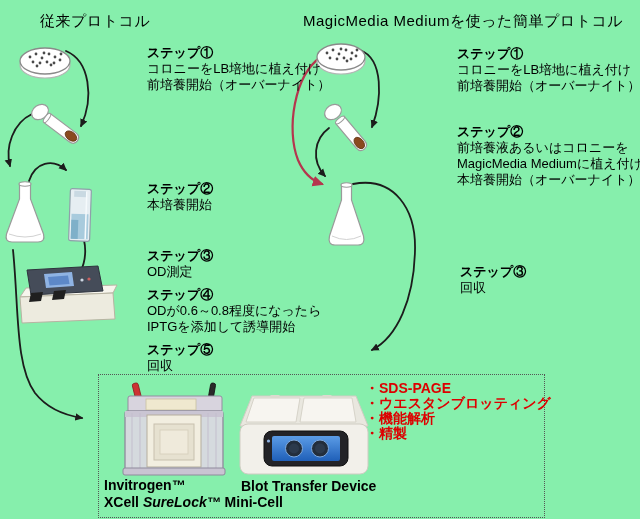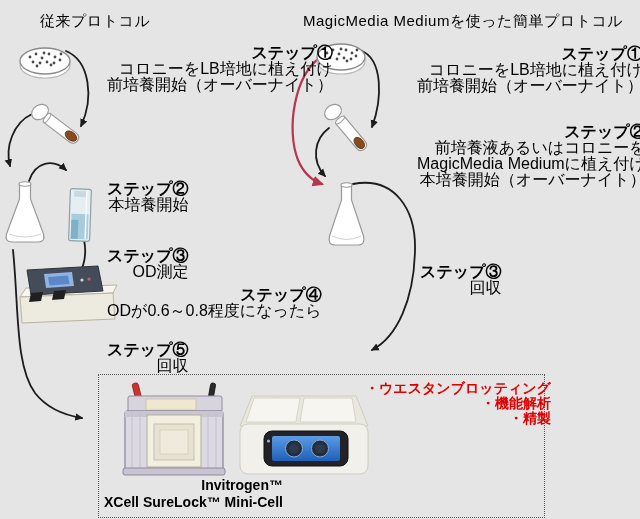--- a/index.html
+++ b/index.html
@@ -1,24 +1,24 @@
 <!DOCTYPE html>
 <html style="--red-text: #dd0000; --red-arrow: #b5364e; --arrow-black: #1c1c1c; --outline-gray: #9a9a9a;"><head>
 <meta charset="utf-8">
 <style>
   html,body{margin:0;padding:0;background:#fff;}
-  .stage{position:relative;width:640px;height:519px;background:#e5e5e5;overflow:hidden;
-         font-family:"Liberation Sans",sans-serif;color:#000;text-align:right;}
+  .stage{position:relative;width:640px;height:519px;background:#86efac;overflow:hidden;
+         font-family:"Liberation Sans",sans-serif;color:#000;}
   .abs{position:absolute;}
   .col-title{font-size:15px;letter-spacing:.5px;white-space:nowrap;}
-  .step{font-size:16px;line-height:16px;white-space:nowrap;}
+  .step{font-size:13px;line-height:16px;white-space:nowrap;margin-left:40px;}
   .step-label{font-weight:bold;}
   .apps{font-size:14px;line-height:15px;font-weight:bold;white-space:nowrap;color:var(--red-text,#dd0000);}
   .caption{font-size:14px;font-weight:bold;line-height:17px;white-space:nowrap;}
-  .caption .it{}
+  .caption .it{font-style:italic;}
   .dotted-box{border:1px dotted #555;}
   svg{display:block;}
   .arrow{fill:none;stroke:var(--arrow-black,#1c1c1c);stroke-width:1.8;stroke-linecap:round;}
   .arrow-red{fill:none;stroke:var(--red-arrow,#b5364e);stroke-width:2.2;stroke-linecap:round;}
   .fill-black{fill:var(--arrow-black,#1c1c1c);}
   .fill-red{fill:var(--red-arrow,#b5364e);}
   .glass{fill:#ffffff;stroke:var(--outline-gray,#9a9a9a);stroke-width:1.2;}
 </style>
 </head>
 <body>
@@ -197,20 +197,21 @@
     <div class="step-label">ステップ②</div>
     <div>本培養開始</div>
   </div>
   <div class="abs step" style="left:107px;top:248px">
     <div class="step-label">ステップ③</div>
     <div>OD測定</div>
   </div>
   <div class="abs step" style="left:107px;top:287px">
     <div class="step-label">ステップ④</div>
     <div>ODが0.6～0.8程度になったら</div>
+    <div>IPTGを添加して誘導開始</div>
   </div>
   <div class="abs step" style="left:107px;top:342px">
     <div class="step-label">ステップ⑤</div>
     <div>回収</div>
   </div>
 
   <div class="abs step" style="left:417px;top:46px">
     <div class="step-label">ステップ①</div>
     <div>コロニーをLB培地に植え付け</div>
     <div>前培養開始（オーバーナイト）</div>
@@ -220,25 +221,27 @@
     <div>前培養液あるいはコロニーを</div>
     <div>MagicMedia Mediumに植え付け</div>
     <div>本培養開始（オーバーナイト）</div>
   </div>
   <div class="abs step" style="left:420px;top:264px">
     <div class="step-label">ステップ③</div>
     <div>回収</div>
   </div>
 
   <div class="abs apps" style="left:365px;top:381px">
+    <div>・SDS-PAGE</div>
     <div>・ウエスタンブロッティング</div>
     <div>・機能解析</div>
     <div>・精製</div>
   </div>
 
   <div class="abs caption" style="left:104px;top:477px">
     <div>Invitrogen™</div>
     <div><span>XCell </span><span class="it">SureLock™</span><span> Mini-Cell</span></div>
   </div>
   <div class="abs caption" style="left:241px;top:478px">
+    <div>Blot Transfer Device</div>
   </div>
 
 </div>
 
 </body></html>

